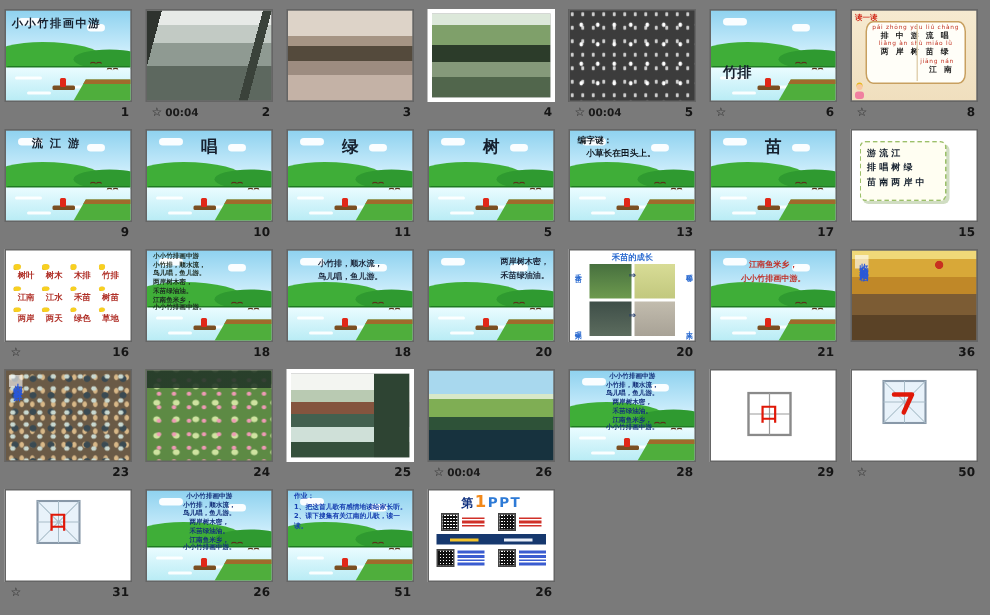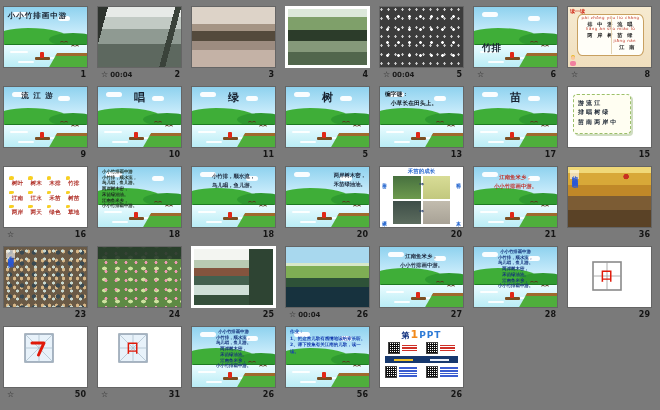--- a/index.html
+++ b/index.html
@@ -589,43 +589,20 @@
         <div class="c-bushline"></div>
         <div class="c-water"></div>
         <div class="c-streak" style="left: 6px; bottom: 14px; width: 18px;"></div>
         <div class="c-streak" style="left: 42px; bottom: 8px; width: 22px;"></div>
         <div class="c-streak" style="left: 14px; bottom: 4px; width: 16px;"></div>
         <div class="c-bank"></div>
         <div class="c-raft"></div>
         <div class="c-person"></div>
         <div class="c-bird" style="left: 56px; top: 34px;"></div>
         <div class="c-bird" style="left: 67px; top: 38px;"></div>
-        <div class="t-lines two-center">江南鱼米乡，
-小小竹排画中游。</div>
-      </div>
-      <div class="lab">
-        <span class="num">27</span>
-      </div>
-    </div>
-    <div class="cell">
-      <div class="thumb cartoon">
-        <div class="c-cloud" style="left: 8px; top: 5px;"></div>
-        <div class="c-cloud" style="left: 54px; top: 9px; width: 12px;"></div>
-        <div class="c-hill"></div>
-        <div class="c-hill2"></div>
-        <div class="c-bushline"></div>
-        <div class="c-water"></div>
-        <div class="c-streak" style="left: 6px; bottom: 14px; width: 18px;"></div>
-        <div class="c-streak" style="left: 42px; bottom: 8px; width: 22px;"></div>
-        <div class="c-streak" style="left: 14px; bottom: 4px; width: 16px;"></div>
-        <div class="c-bank"></div>
-        <div class="c-raft"></div>
-        <div class="c-person"></div>
-        <div class="c-bird" style="left: 56px; top: 34px;"></div>
-        <div class="c-bird" style="left: 67px; top: 38px;"></div>
         <div class="t-lines poem-center">小小竹排画中游
 小竹排，顺水流，
 鸟儿唱，鱼儿游。
 两岸树木密，
 禾苗绿油油。
 江南鱼米乡，
 小小竹排画中游。</div>
       </div>
       <div class="lab">
         <span class="num">28</span>
@@ -709,21 +686,21 @@
         <div class="c-bank"></div>
         <div class="c-raft"></div>
         <div class="c-person"></div>
         <div class="c-bird" style="left: 56px; top: 34px;"></div>
         <div class="c-bird" style="left: 67px; top: 38px;"></div>
         <div class="t-lines hw">作业：
 1、把这首儿歌有感情地读给家长听。
 2、课下搜集有关江南的儿歌，读一读。</div>
       </div>
       <div class="lab">
-        <span class="num">56</span>
+        <span class="num">51</span>
       </div>
     </div>
     <div class="cell">
       <div class="thumb promo">
         <div class="lgrow">
           <span class="lg1">第</span>
           <span class="lg2">1</span>
           <span class="lg3">PPT</span>
         </div>
         <div class="prow">

